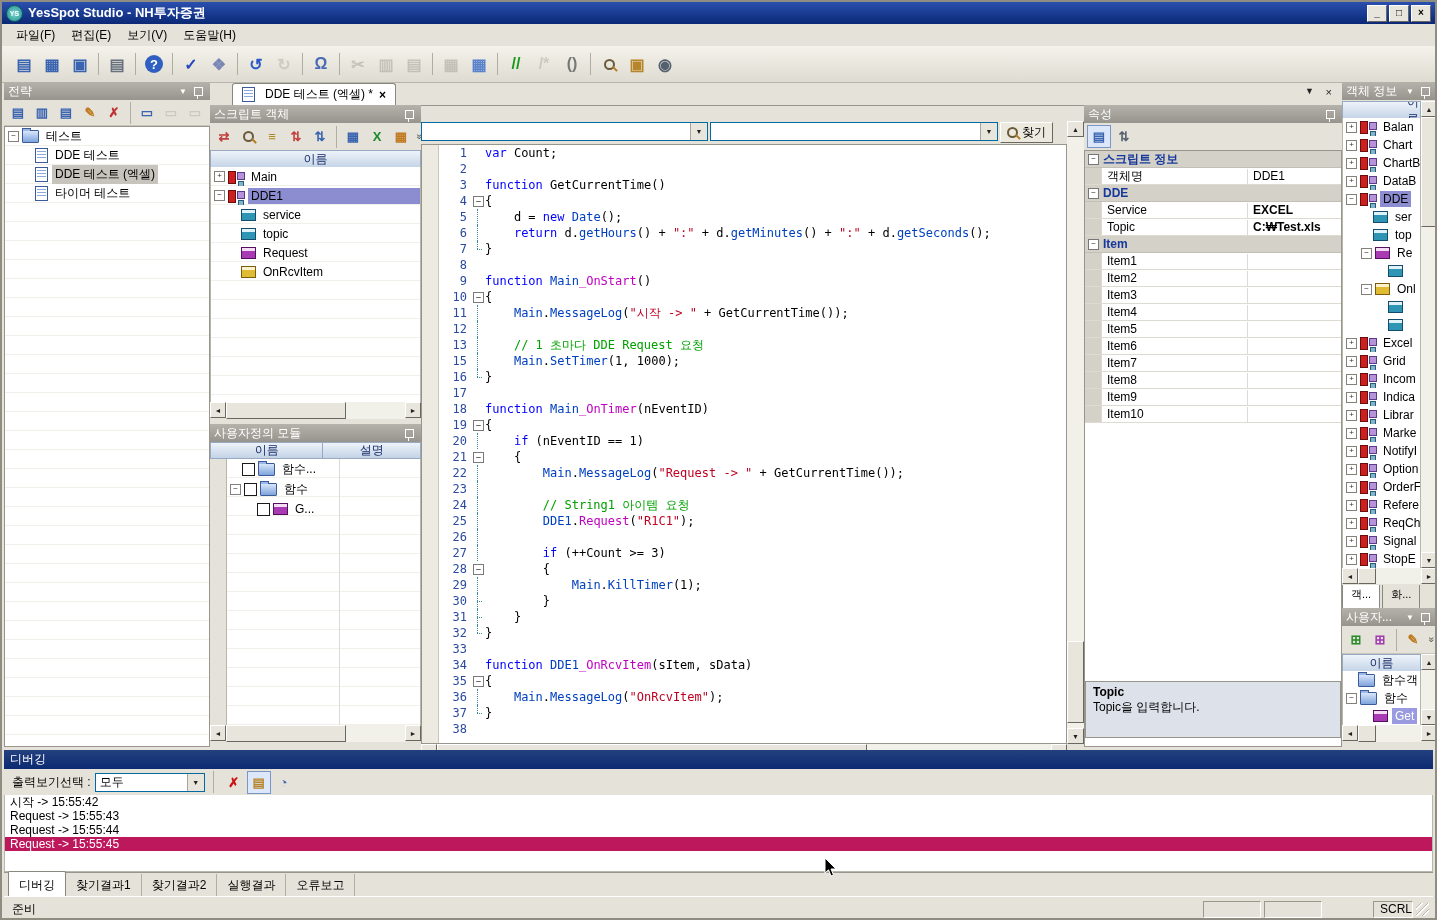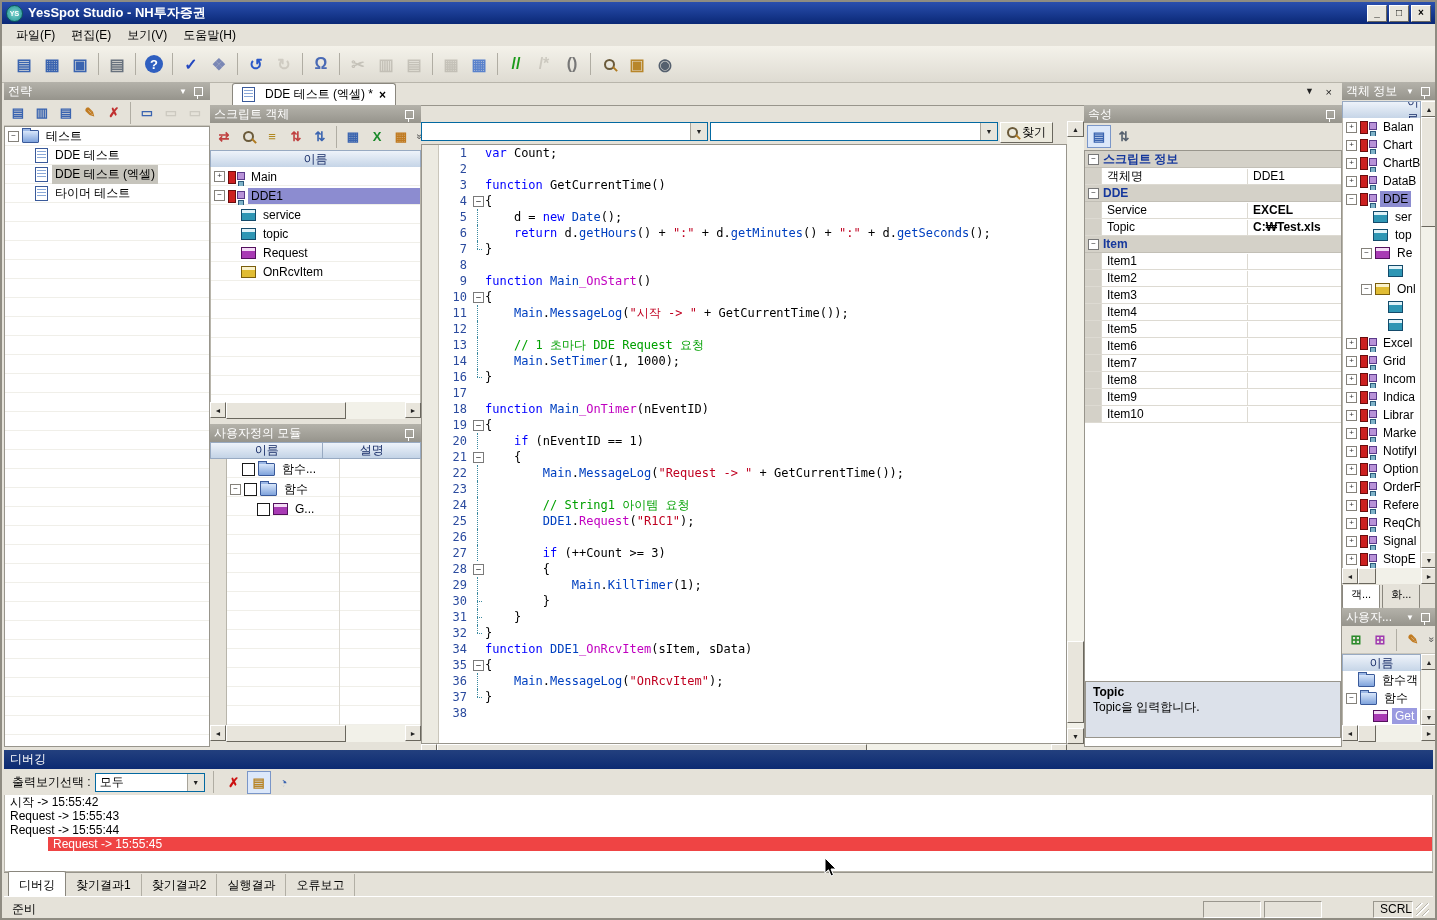--- a/index.html
+++ b/index.html
@@ -102,21 +102,21 @@
         color:#333;margin:0 4px 0 3px;font-weight:normal;flex:none;}
   .pgut{width:16px;align-self:stretch;background:#d4d1c8;border-right:1px solid #dddad2;flex:none;}
   .plbl{width:140px;padding-left:5px;border-right:1px solid #dddad2;flex:none;overflow:hidden;}
   .pval{flex:1;padding-left:5px;overflow:hidden;}
   .pval.b{font-weight:bold;}
   .pdesc{position:absolute;left:0;right:0;bottom:8px;height:57px;background:#dce1ea;border:1px solid #98958c;
          padding:3px 7px;box-sizing:border-box;}
   
   #debug-head{background:linear-gradient(#23407e,#0c2a72);color:#fff;height:19px;display:flex;align-items:center;padding:0 6px;}
   .dline{height:14px;line-height:14px;padding-left:5px;}
-  .dline.dsel{background:#ef4444;color:#fff;margin-left:43px;}
+  .dline.dsel{background:#be185d;color:#fff;}
   
   .btab{padding:3px 10px;border-right:1px solid #b2afa5;}
   .btab.active{background:#fff;border:1px solid #8a877e;border-bottom:none;border-radius:2px 2px 0 0;
                margin-top:-3px;padding-top:5px;border-right:1px solid #8a877e;}
   .sbox{height:17px;background:#e5e2d9;border:1px solid;border-color:#9a978e #fff #fff #9a978e;box-sizing:border-box;}
   .grip{width:13px;height:13px;background:
         repeating-linear-gradient(135deg,transparent 0 3px,#b8b5ab 3px 4px,#fff 4px 5px);}
   .rtab{padding:2px 8px;border:1px solid #8a877e;border-top:none;background:#e5e2d9;border-radius:0 0 2px 2px;font-size:11px;}
   .rtab.active{background:#fff;}
   #cursor{pointer-events:none;z-index:99;}
@@ -438,38 +438,39 @@
         <div class="cl"><span class="lnum">4</span><span class="fold f-box"></span><span class="ctext"><span class="tk-p">{</span></span></div>
         <div class="cl"><span class="lnum">5</span><span class="fold f-v"></span><span class="ctext"><span class="tk-p">    d = </span><span class="tk-k">new</span><span class="tk-p"> </span><span class="tk-o">Date</span><span class="tk-p">();</span></span></div>
         <div class="cl"><span class="lnum">6</span><span class="fold f-v"></span><span class="ctext"><span class="tk-p">    </span><span class="tk-k">return</span><span class="tk-p"> d.</span><span class="tk-o">getHours</span><span class="tk-p">() + </span><span class="tk-s">":"</span><span class="tk-p"> + d.</span><span class="tk-o">getMinutes</span><span class="tk-p">() + </span><span class="tk-s">":"</span><span class="tk-p"> + d.</span><span class="tk-o">getSeconds</span><span class="tk-p">();</span></span></div>
         <div class="cl"><span class="lnum">7</span><span class="fold f-end"></span><span class="ctext"><span class="tk-p">}</span></span></div>
         <div class="cl"><span class="lnum">8</span><span class="fold"></span><span class="ctext"></span></div>
         <div class="cl"><span class="lnum">9</span><span class="fold"></span><span class="ctext"><span class="tk-k">function</span><span class="tk-p"> </span><span class="tk-o">Main</span><span class="tk-m">_OnStart</span><span class="tk-p">()</span></span></div>
         <div class="cl"><span class="lnum">10</span><span class="fold f-box"></span><span class="ctext"><span class="tk-p">{</span></span></div>
         <div class="cl"><span class="lnum">11</span><span class="fold f-v"></span><span class="ctext"><span class="tk-p">    </span><span class="tk-o">Main</span><span class="tk-p">.</span><span class="tk-o">MessageLog</span><span class="tk-p">(</span><span class="tk-s">"시작 -&gt; "</span><span class="tk-p"> + GetCurrentTime());</span></span></div>
         <div class="cl"><span class="lnum">12</span><span class="fold f-v"></span><span class="ctext"></span></div>
         <div class="cl"><span class="lnum">13</span><span class="fold f-v"></span><span class="ctext"><span class="tk-p">    </span><span class="tk-c">// 1 초마다 DDE Request 요청</span></span></div>
-        <div class="cl"><span class="lnum">14</span><span class="fold f-v"></span><span class="ctext"><span class="tk-p">    </span><span class="tk-o">Main</span><span class="tk-p">.</span><span class="tk-o">SetTimer</span><span class="tk-p">(1, 1000);</span></span></div>
+        <div class="cl"><span class="lnum">15</span><span class="fold f-v"></span><span class="ctext"><span class="tk-p">    </span><span class="tk-o">Main</span><span class="tk-p">.</span><span class="tk-o">SetTimer</span><span class="tk-p">(1, 1000);</span></span></div>
         <div class="cl"><span class="lnum">16</span><span class="fold f-end"></span><span class="ctext"><span class="tk-p">}</span></span></div>
         <div class="cl"><span class="lnum">17</span><span class="fold"></span><span class="ctext"></span></div>
         <div class="cl"><span class="lnum">18</span><span class="fold"></span><span class="ctext"><span class="tk-k">function</span><span class="tk-p"> </span><span class="tk-o">Main</span><span class="tk-m">_OnTimer</span><span class="tk-p">(nEventID)</span></span></div>
         <div class="cl"><span class="lnum">19</span><span class="fold f-box"></span><span class="ctext"><span class="tk-p">{</span></span></div>
         <div class="cl"><span class="lnum">20</span><span class="fold f-v"></span><span class="ctext"><span class="tk-p">    </span><span class="tk-k">if</span><span class="tk-p"> (nEventID == 1)</span></span></div>
         <div class="cl"><span class="lnum">21</span><span class="fold f-box"></span><span class="ctext"><span class="tk-p">    {</span></span></div>
         <div class="cl"><span class="lnum">22</span><span class="fold f-v"></span><span class="ctext"><span class="tk-p">        </span><span class="tk-o">Main</span><span class="tk-p">.</span><span class="tk-o">MessageLog</span><span class="tk-p">(</span><span class="tk-s">"Request -&gt; "</span><span class="tk-p"> + GetCurrentTime());</span></span></div>
         <div class="cl"><span class="lnum">23</span><span class="fold f-v"></span><span class="ctext"></span></div>
         <div class="cl"><span class="lnum">24</span><span class="fold f-v"></span><span class="ctext"><span class="tk-p">        </span><span class="tk-c">// String1 아이템 요청</span></span></div>
         <div class="cl"><span class="lnum">25</span><span class="fold f-v"></span><span class="ctext"><span class="tk-p">        </span><span class="tk-o">DDE1</span><span class="tk-p">.</span><span class="tk-m">Request</span><span class="tk-p">(</span><span class="tk-s">"R1C1"</span><span class="tk-p">);</span></span></div>
         <div class="cl"><span class="lnum">26</span><span class="fold f-v"></span><span class="ctext"></span></div>
         <div class="cl"><span class="lnum">27</span><span class="fold f-v"></span><span class="ctext"><span class="tk-p">        </span><span class="tk-k">if</span><span class="tk-p"> (++Count &gt;= 3)</span></span></div>
         <div class="cl"><span class="lnum">28</span><span class="fold f-box"></span><span class="ctext"><span class="tk-p">        {</span></span></div>
         <div class="cl"><span class="lnum">29</span><span class="fold f-v"></span><span class="ctext"><span class="tk-p">            </span><span class="tk-o">Main</span><span class="tk-p">.</span><span class="tk-o">KillTimer</span><span class="tk-p">(1);</span></span></div>
         <div class="cl"><span class="lnum">30</span><span class="fold f-T"></span><span class="ctext"><span class="tk-p">        }</span></span></div>
         <div class="cl"><span class="lnum">31</span><span class="fold f-T"></span><span class="ctext"><span class="tk-p">    }</span></span></div>
         <div class="cl"><span class="lnum">32</span><span class="fold f-end"></span><span class="ctext"><span class="tk-p">}</span></span></div>
+        <div class="cl"><span class="lnum">33</span><span class="fold"></span><span class="ctext"></span></div>
         <div class="cl"><span class="lnum">34</span><span class="fold"></span><span class="ctext"><span class="tk-k">function</span><span class="tk-p"> </span><span class="tk-o">DDE1</span><span class="tk-m">_OnRcvItem</span><span class="tk-p">(sItem, sData)</span></span></div>
         <div class="cl"><span class="lnum">35</span><span class="fold f-box"></span><span class="ctext"><span class="tk-p">{</span></span></div>
         <div class="cl"><span class="lnum">36</span><span class="fold f-v"></span><span class="ctext"><span class="tk-p">    </span><span class="tk-o">Main</span><span class="tk-p">.</span><span class="tk-o">MessageLog</span><span class="tk-p">(</span><span class="tk-s">"OnRcvItem"</span><span class="tk-p">);</span></span></div>
         <div class="cl"><span class="lnum">37</span><span class="fold f-end"></span><span class="ctext"><span class="tk-p">}</span></span></div>
         <div class="cl"><span class="lnum">38</span><span class="fold"></span><span class="ctext"></span></div>
       </div>
   </div>
 
   <div class="abs" style="right:0;top:0;width:17px;height:623px;">
     <span class="sarr" style="width:17px;">▲</span>

